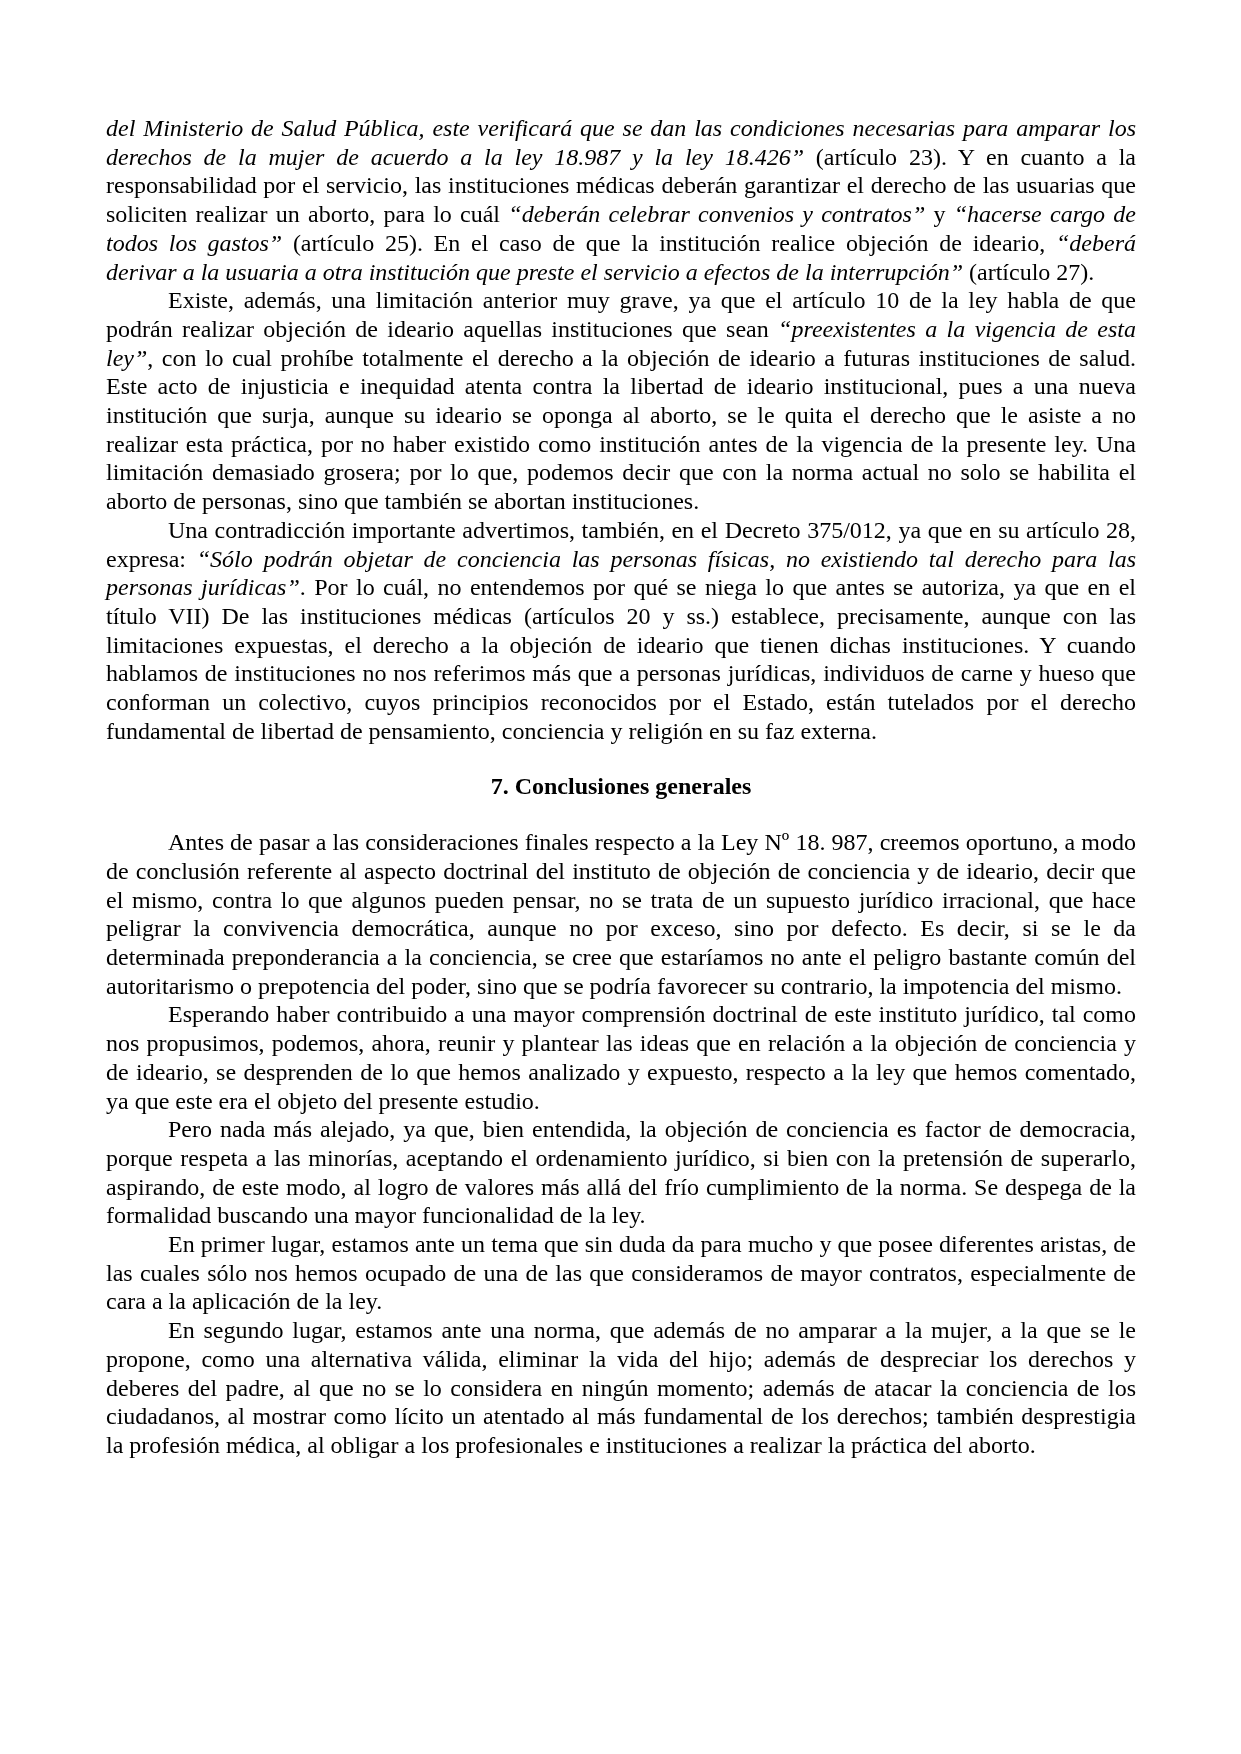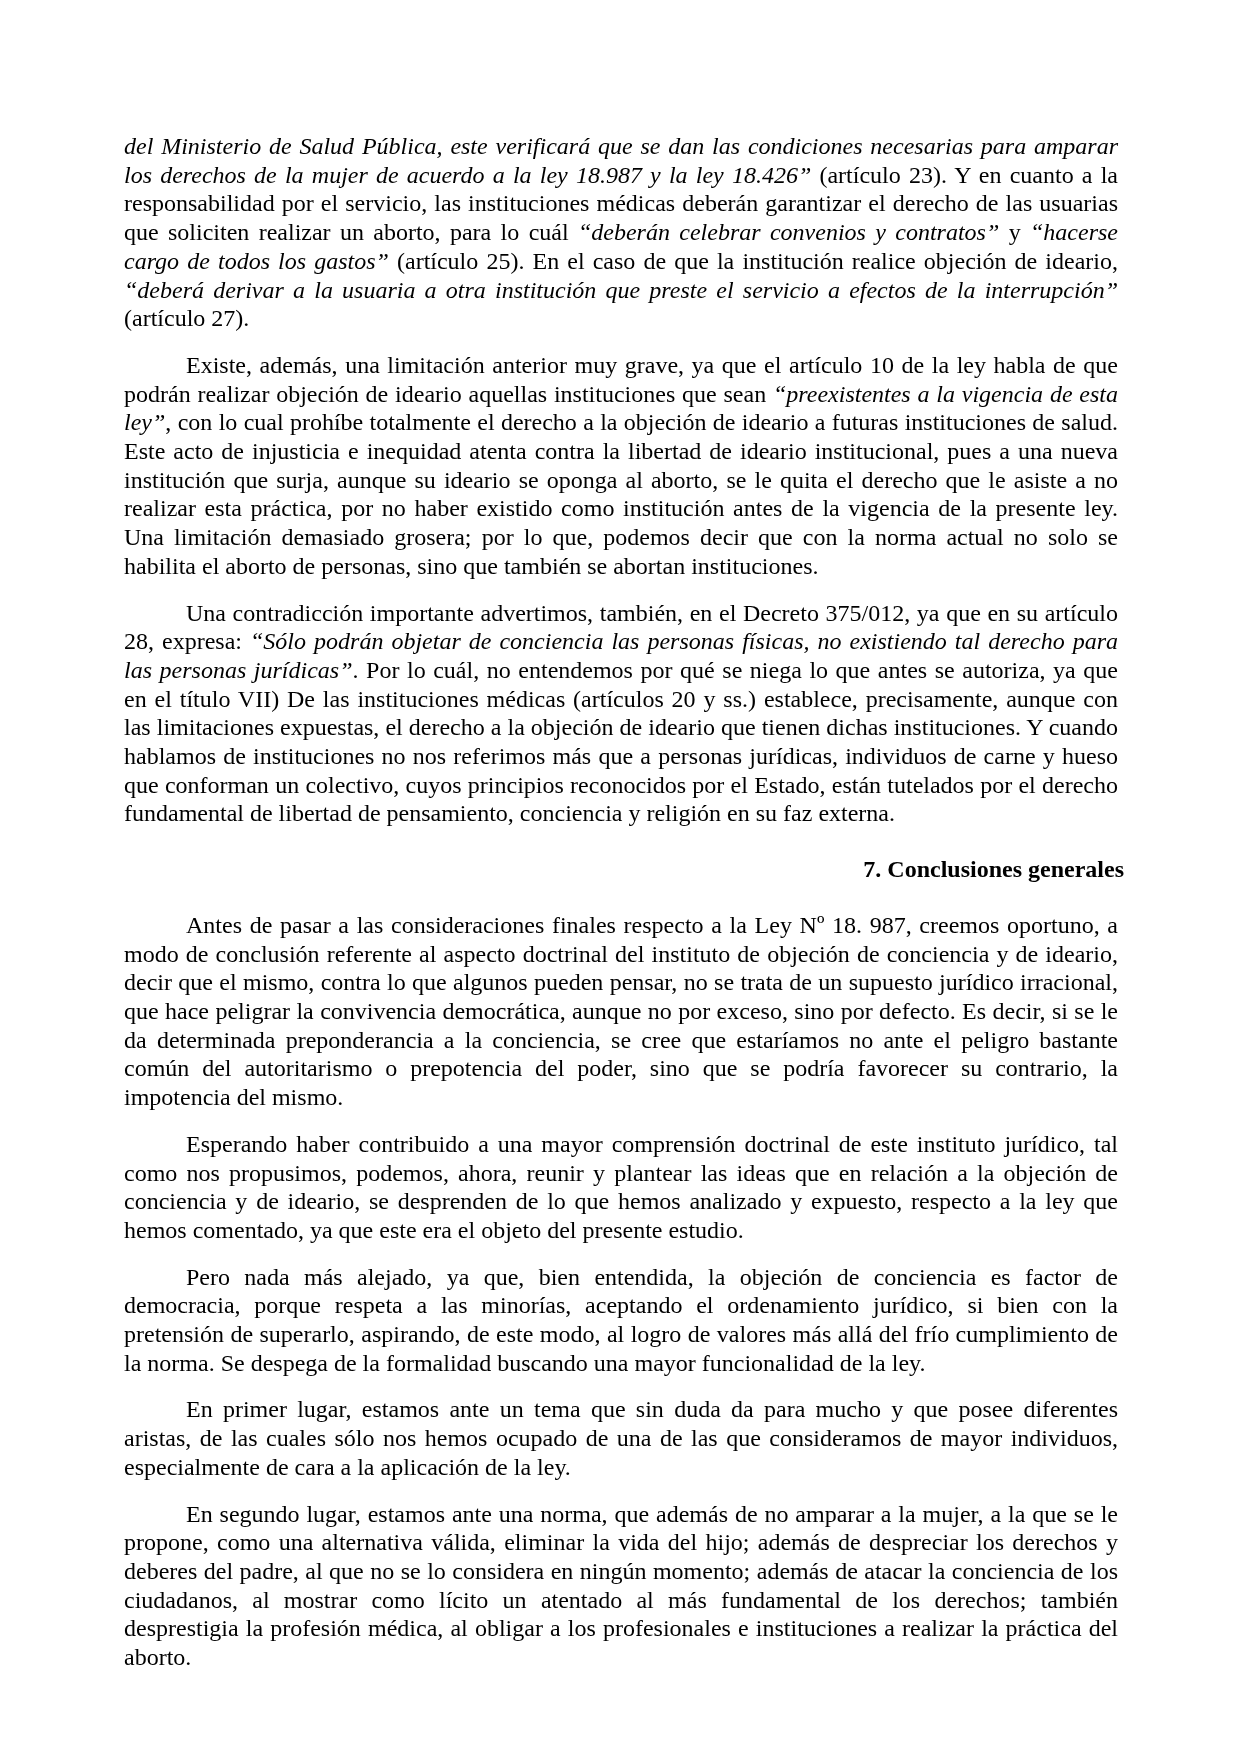--- a/index.html
+++ b/index.html
@@ -13,35 +13,35 @@
     width: 1241px;
     height: 1754px;
     box-sizing: border-box;
     padding: 114px 105px 0 106px;
     background: #ffffff;
     overflow: hidden;
     font-family: "Liberation Serif", serif;
     color: #000000;
   }
   .para {
-    margin: 18px;
+    margin: 0;
     text-align: justify;
     font-size: 24px;
     line-height: 28.7px;
     font-family: Liberation Serif, serif;
   }
   .para.indent {
     text-indent: 62px;
   }
   .heading {
-    margin: 27px 12px;
+    margin: 27px 4px;
     font-size: 24px;
     line-height: 28.7px;
     font-weight: 700;
-    text-align: right;
+    text-align: center;
   }
   .it {
     font-style: italic;
   }
 </style>
 </head>
 <body>
 
 <div class="page">
 
@@ -52,17 +52,17 @@
   <p class="para indent"><span>Una contradicción importante advertimos, también, en el Decreto 375/012, ya que en su artículo 28, expresa: </span><span class="it">“Sólo podrán objetar de conciencia las personas físicas, no existiendo tal derecho para las personas jurídicas”</span><span>. Por lo cuál, no entendemos por qué se niega lo que antes se autoriza, ya que en el título VII) De las instituciones médicas (artículos 20 y ss.) establece, precisamente, aunque con las limitaciones expuestas, el derecho a la objeción de ideario que tienen dichas instituciones. Y cuando hablamos de instituciones no nos referimos más que a personas jurídicas, individuos de carne y hueso que conforman un colectivo, cuyos principios reconocidos por el Estado, están tutelados por el derecho fundamental de libertad de pensamiento, conciencia y religión en su faz externa.</span></p>
 
   <h2 class="heading">7. Conclusiones generales</h2>
 
   <p class="para indent">Antes de pasar a las consideraciones finales respecto a la Ley Nº 18. 987, creemos oportuno, a modo de conclusión referente al aspecto doctrinal del instituto de objeción de conciencia y de ideario, decir que el mismo, contra lo que algunos pueden pensar, no se trata de un supuesto jurídico irracional, que hace peligrar la convivencia democrática, aunque no por exceso, sino por defecto. Es decir, si se le da determinada preponderancia a la conciencia, se cree que estaríamos no ante el peligro bastante común del autoritarismo o prepotencia del poder, sino que se podría favorecer su contrario, la impotencia del mismo.</p>
 
   <p class="para indent">Esperando haber contribuido a una mayor comprensión doctrinal de este instituto jurídico, tal como nos propusimos, podemos, ahora, reunir y plantear las ideas que en relación a la objeción de conciencia y de ideario, se desprenden de lo que hemos analizado y expuesto, respecto a la ley que hemos comentado, ya que este era el objeto del presente estudio.</p>
 
   <p class="para indent">Pero nada más alejado, ya que, bien entendida, la objeción de conciencia es factor de democracia, porque respeta a las minorías, aceptando el ordenamiento jurídico, si bien con la pretensión de superarlo, aspirando, de este modo, al logro de valores más allá del frío cumplimiento de la norma. Se despega de la formalidad buscando una mayor funcionalidad de la ley.</p>
 
-  <p class="para indent">En primer lugar, estamos ante un tema que sin duda da para mucho y que posee diferentes aristas, de las cuales sólo nos hemos ocupado de una de las que consideramos de mayor individuos, especialmente de cara a la aplicación de la ley.</p>
+  <p class="para indent">En primer lugar, estamos ante un tema que sin duda da para mucho y que posee diferentes aristas, de las cuales sólo nos hemos ocupado de una de las que consideramos de mayor contratos, especialmente de cara a la aplicación de la ley.</p>
 
   <p class="para indent">En segundo lugar, estamos ante una norma, que además de no amparar a la mujer, a la que se le propone, como una alternativa válida, eliminar la vida del hijo; además de despreciar los derechos y deberes del padre, al que no se lo considera en ningún momento; además de atacar la conciencia de los ciudadanos, al mostrar como lícito un atentado al más fundamental de los derechos; también desprestigia la profesión médica, al obligar a los profesionales e instituciones a realizar la práctica del aborto.</p>
 
 </div>
 
 </body></html>

